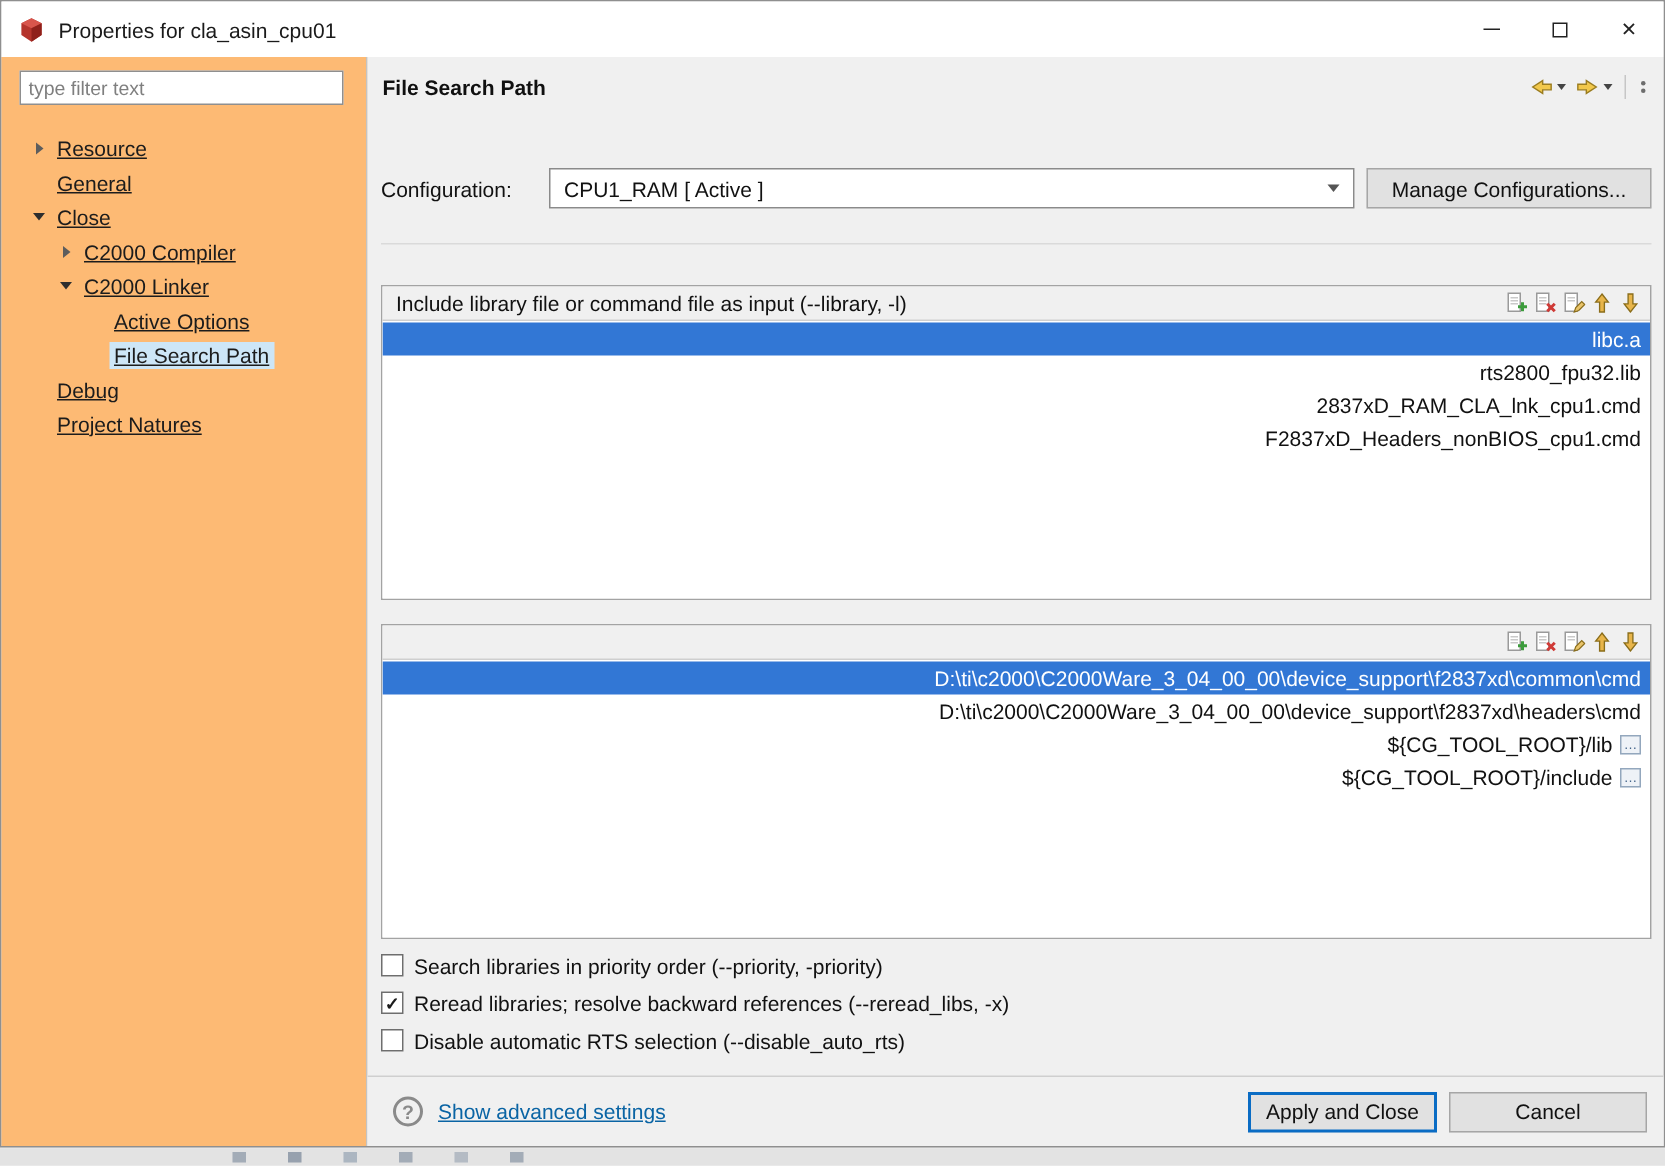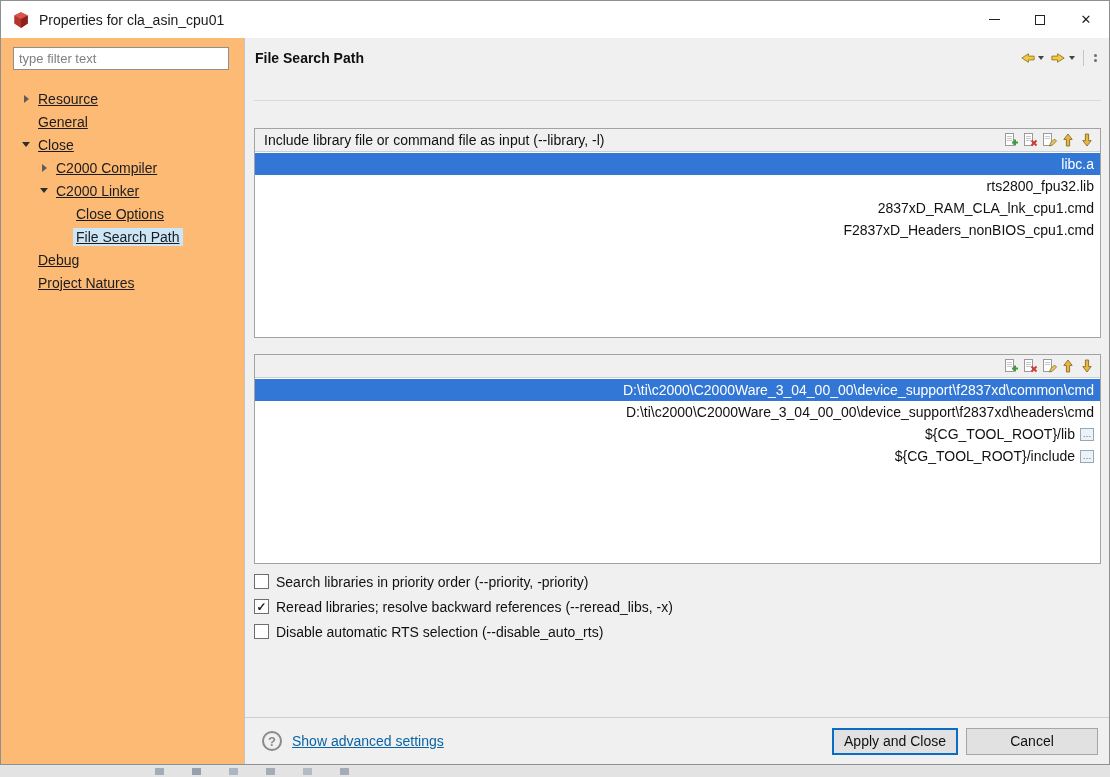--- a/index.html
+++ b/index.html
@@ -150,21 +150,21 @@
         <div class="trow lvl1">
           <span class="tw col"></span>
           <span class="tlabel">C2000 Compiler</span>
         </div>
         <div class="trow lvl1">
           <span class="tw exp"></span>
           <span class="tlabel">C2000 Linker</span>
         </div>
         <div class="trow lvl2">
           <span class="tw"></span>
-          <span class="tlabel">Close Options</span>
+          <span class="tlabel">Active Options</span>
         </div>
         <div class="trow lvl2">
           <span class="tw"></span>
           <span class="tlabel sel">File Search Path</span>
         </div>
         <div class="trow lvl0">
           <span class="tw"></span>
           <span class="tlabel">Debug</span>
         </div>
         <div class="trow lvl0">
@@ -193,20 +193,28 @@
           <span class="navsep"></span>
           <span class="grip">
               <i></i>
               <i></i>
             </span>
         </div>
       </div>
 
       <div class="pbody">
 
+        <div class="cfgrow">
+          <span class="cfglabel">Configuration:</span>
+          <div class="combo">
+            <span>CPU1_RAM  [ Active ]</span>
+            <span class="combo-arrow"></span>
+          </div>
+          <button class="btn manage">Manage Configurations...</button>
+        </div>
 
         <div class="divider"></div>
 
         <section class="group g1">
           <div class="ghead">
             <span>Include library file or command file as input (--library, -l)</span>
             <div class="gtools">
               <span class="tool">
                 <svg width="16" height="16" viewBox="0 0 16 16">
                   <rect x="2.5" y="1.5" width="8" height="12" fill="#fff" stroke="#9a9a9a"></rect>

